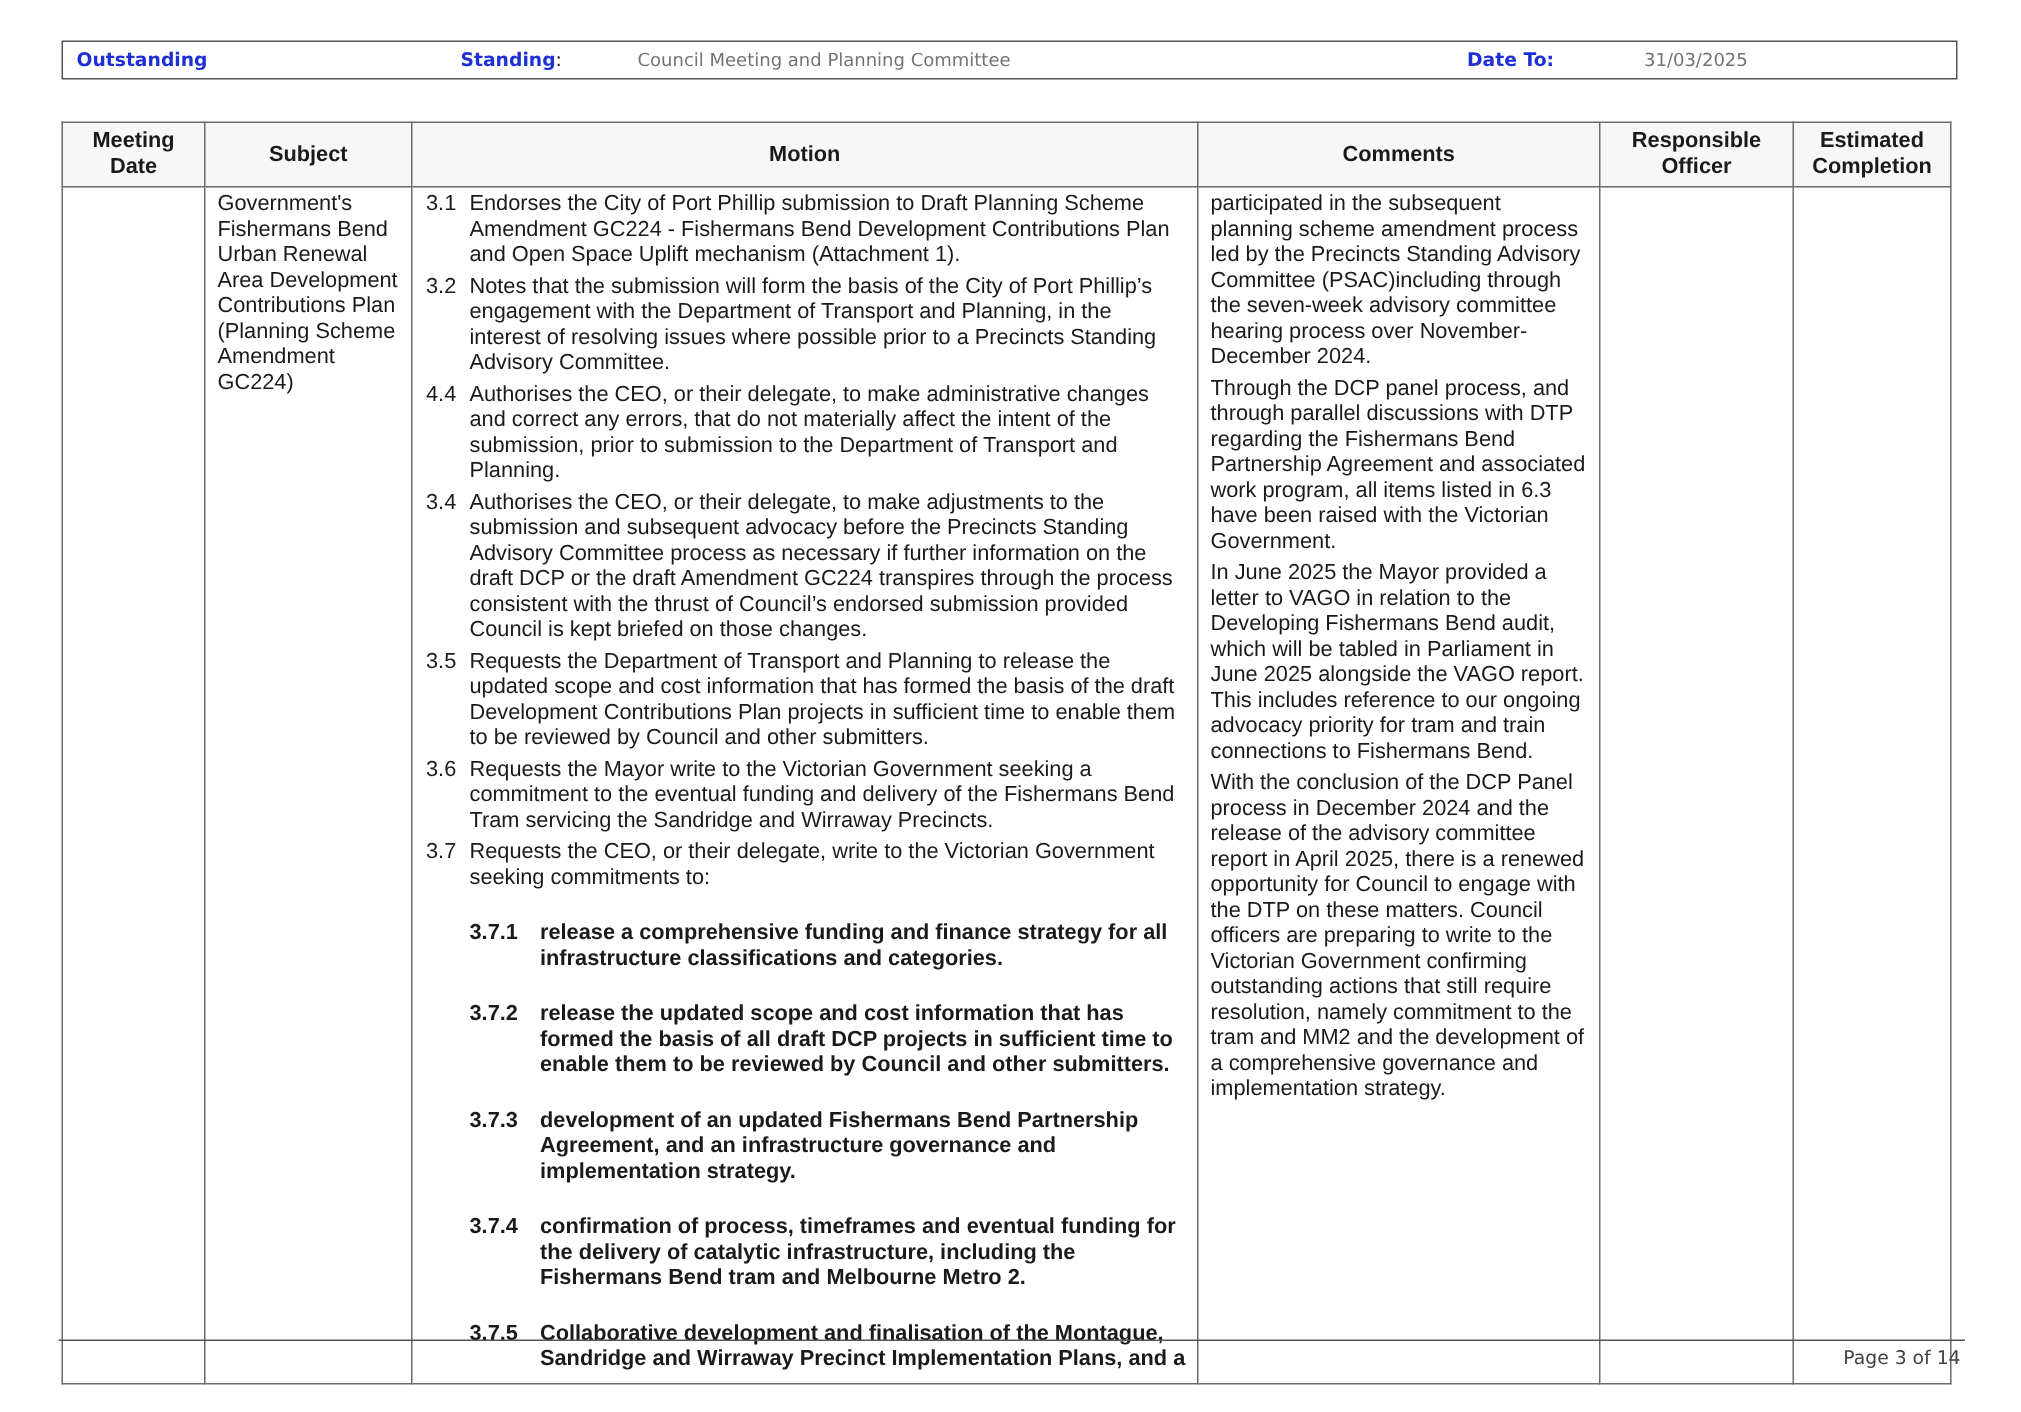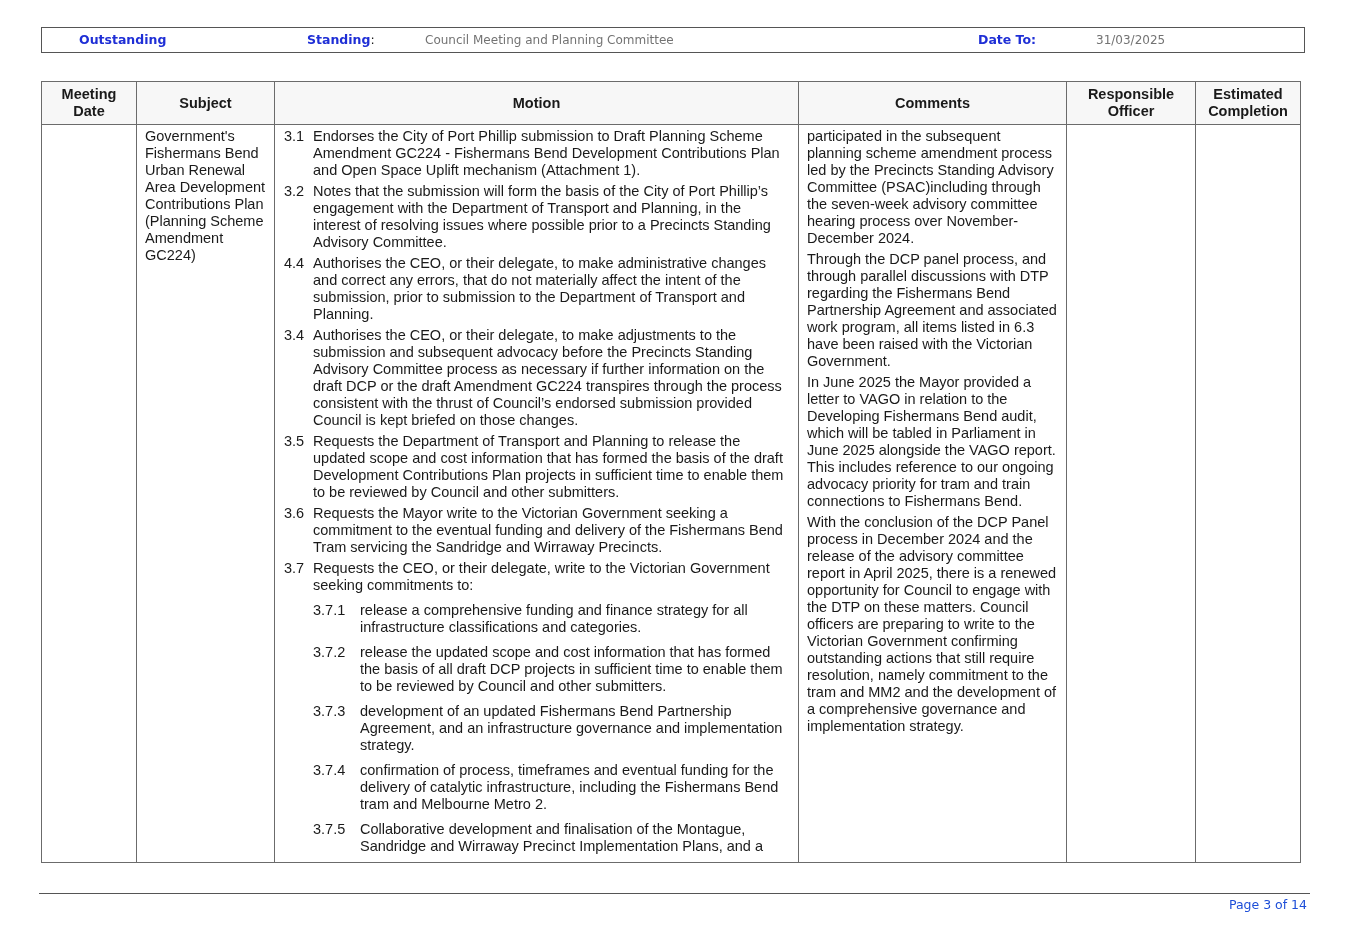--- a/index.html
+++ b/index.html
@@ -8,31 +8,31 @@
   .topbar span { position: absolute; top: 4px; white-space: nowrap; }
   .lbl { color: #1f2fd6; font-weight: bold; }
   .val { color: #737373; font-size: 12px; }
   table.main { position: absolute; left: 41px; top: 81px; width: 1259px; border-collapse: collapse; table-layout: fixed; border-radius: 28px; }
   table.main th, table.main td { border: 1.5px solid #6b6b6b; vertical-align: top; }
   table.main th { background: #f7f7f7; font-size: 14.5px; font-weight: bold; text-align: center; vertical-align: middle; height: 42px; line-height: 17px; padding: 0 4px; }
   table.main td { height: 716px; font-size: 14.5px; line-height: 17px; padding: 3px 6px; }
   .subject { text-align: left; }
   .item { display: flex; margin-bottom: 4px; }
   .num { width: 29px; flex: none; }
-  .sub { display: flex; margin-left: 29px; margin-bottom: 4px; margin-top: 8px; }
+  .sub { display: flex; margin-left: 29px; margin-bottom: 4px; margin-top: 20px; font-weight: bold; }
   .subnum { width: 47px; flex: none; }
   .para { margin: 0 0 4px 0; }
   .footerline { position: absolute; left: 39px; top: 893px; width: 1271px; height: 0; border-top: 1.5px solid #555; }
-  .pagenum { position: absolute; right: 40px; top: 897px; font-family: "DejaVu Sans", sans-serif; font-size: 12.5px; color: #1d4ed8; }
+  .pagenum { position: absolute; right: 40px; top: 897px; font-family: "DejaVu Sans", sans-serif; font-size: 12.5px; color: #404040; }
 </style>
 </head>
 <body>
 
 <div class="topbar">
-  <span class="lbl" style="left:9px;margin-left:28px;">Outstanding</span>
+  <span class="lbl" style="left:9px;">Outstanding</span>
   <span style="left:265px;"><span class="lbl" style="position:static;">Standing</span><span style="position:static;">:</span></span>
   <span class="val" style="left:383px;top:5px;">Council Meeting and Planning Committee</span>
   <span class="lbl" style="left:936px;">Date To:</span>
   <span class="val" style="left:1054px;top:5px;">31/03/2025</span>
 </div>
 
 <table class="main">
   <colgroup>
     <col style="width:95px">
     <col style="width:138px">

